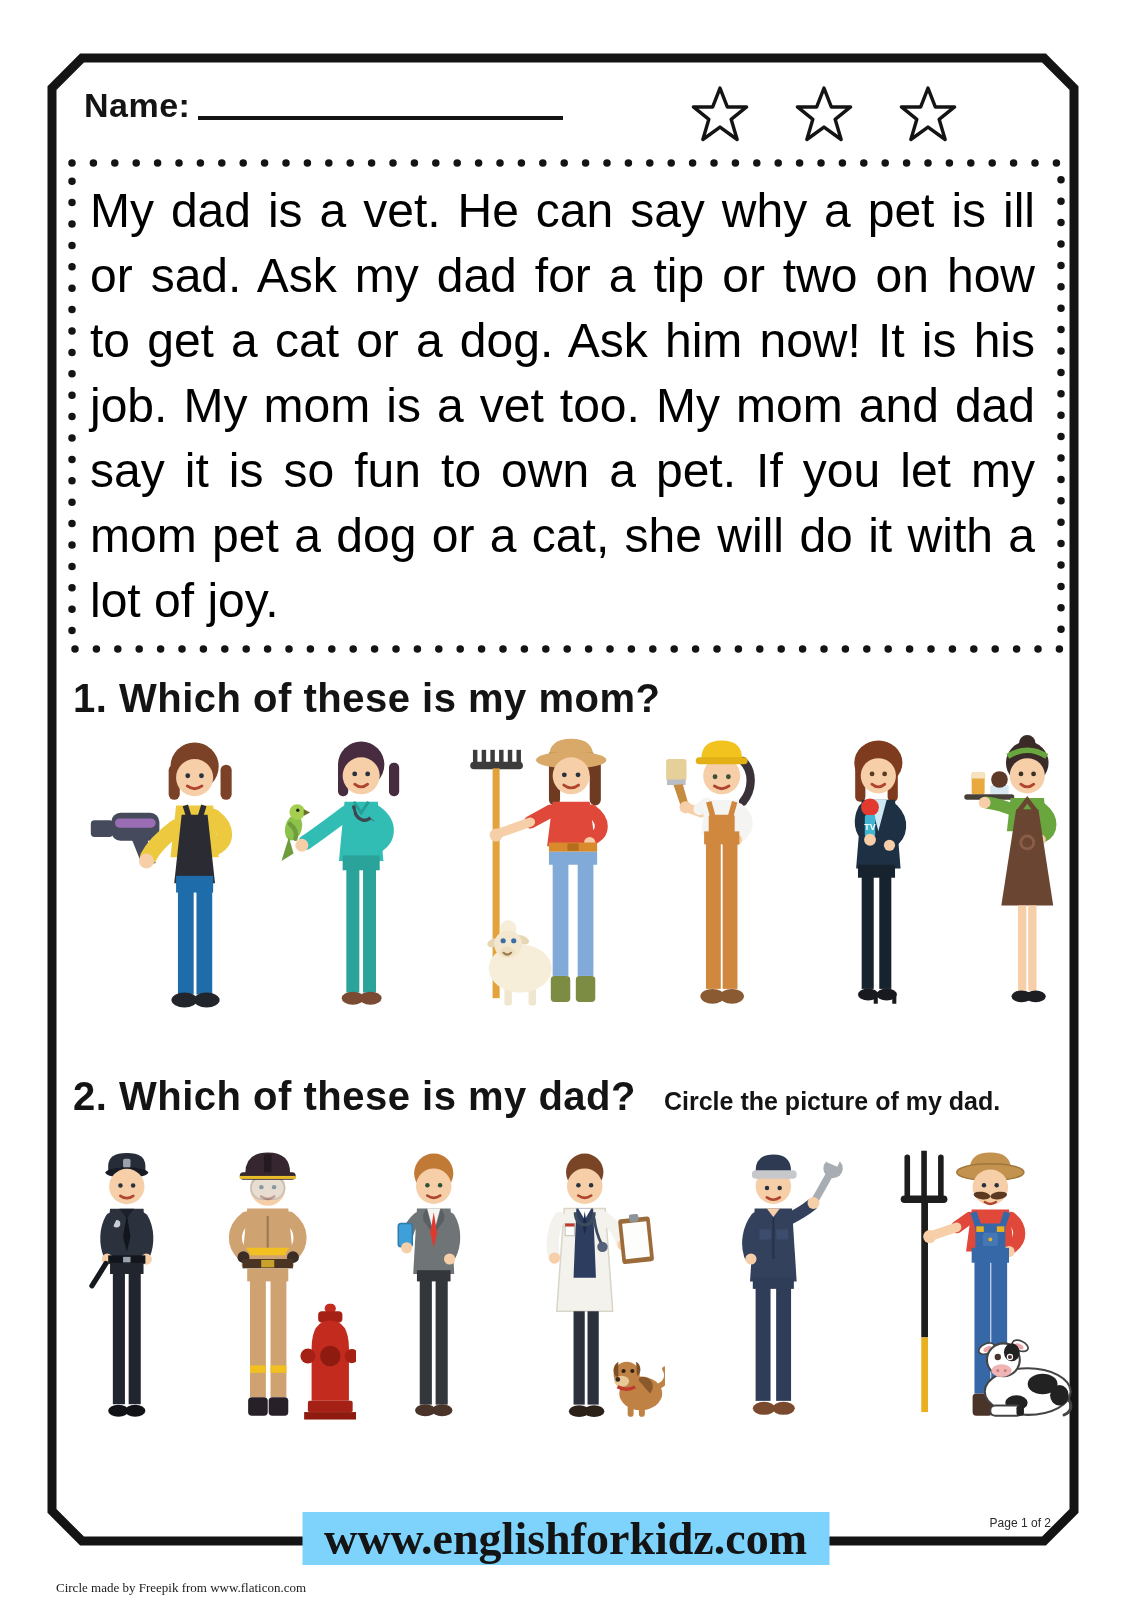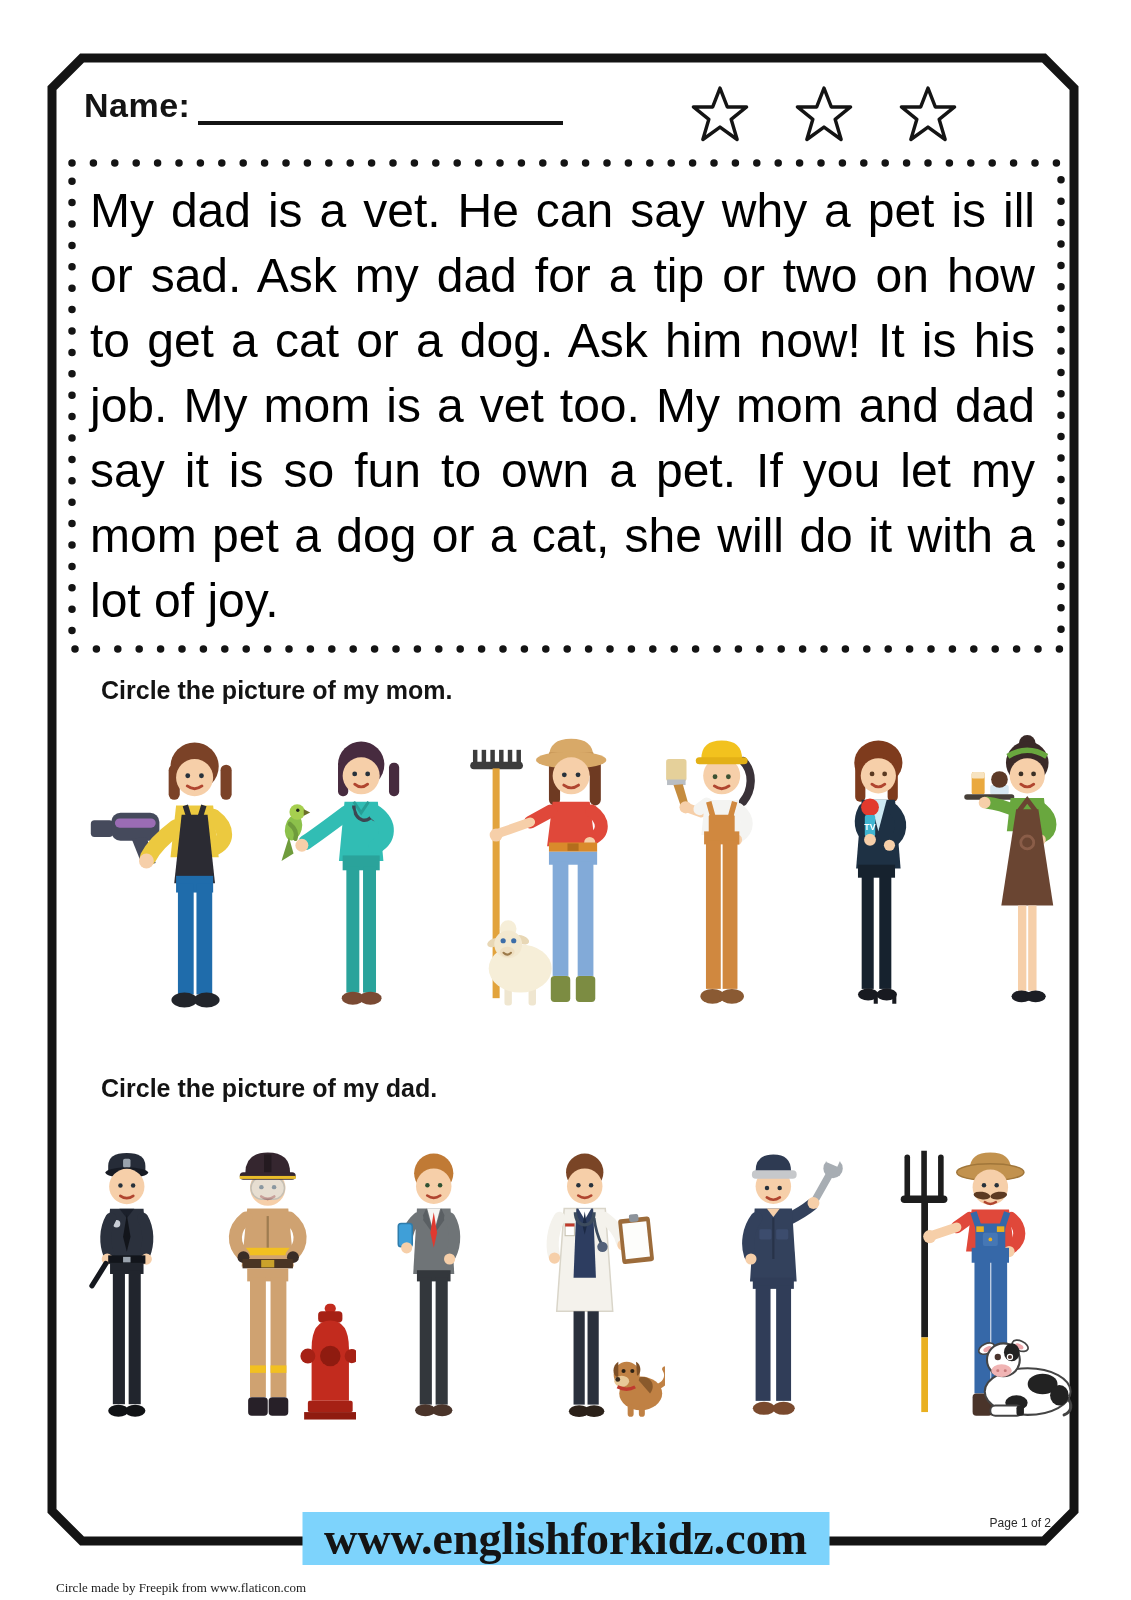--- a/index.html
+++ b/index.html
@@ -1,20 +1,20 @@
 <!DOCTYPE html>
 <html><head>
 <meta charset="utf-8">
 <style>
   html,body{margin:0;padding:0;background:#fff;}
   body{width:1131px;height:1600px;position:relative;overflow:hidden;
        font-family:"Liberation Sans", sans-serif;color:#141414;}
   svg{display:block}
   .bg-svg{position:absolute;left:0;top:0;z-index:1;pointer-events:none}
-  .name-row{position:absolute;left:84px;top:86px;z-index:2;display:flex;align-items:flex-end}
+  .name-row{position:absolute;left:84px;top:86px;z-index:2;display:flex;}
   .name-label{font-size:34px;font-weight:bold;letter-spacing:.5px}
   .name-line{display:inline-block;width:365px;border-bottom:4.5px solid #141414;height:30px;margin-left:8px}
   .stars{position:absolute;left:690px;top:84px;display:flex;gap:44px;z-index:2}
   .passage{position:absolute;left:90px;top:178px;width:945px;z-index:2;
            font-size:48px;line-height:65px;text-align:justify;color:#000000;letter-spacing:0}
   .qrow{position:absolute;left:73px;width:990px;display:flex;align-items:baseline;z-index:2}
   .q1{top:676px}.q2{top:1074px}
   .qtitle{font-size:40px;font-weight:bold;letter-spacing:.5px;white-space:nowrap}
   .qhint{font-size:25px;font-weight:bold;margin-left:28px;white-space:nowrap}
   .row{position:absolute;left:72px;width:1012px;z-index:2}
@@ -49,21 +49,21 @@
     <path d="M35 3 L43.5 25 L66 25 L48 39.5 L55 63 L35 48.5 L15 63 L22 39.5 L4 25 L26.5 25 Z" fill="#fff" stroke="#141414" stroke-width="4" stroke-linejoin="round"></path>
   </svg>
   <svg width="60" height="63" viewBox="0 0 70 70">
     <path d="M35 3 L43.5 25 L66 25 L48 39.5 L55 63 L35 48.5 L15 63 L22 39.5 L4 25 L26.5 25 Z" fill="#fff" stroke="#141414" stroke-width="4" stroke-linejoin="round"></path>
   </svg>
 </div>
 
 <div class="passage">My dad is a vet. He can say why a pet is ill or sad. Ask my dad for a tip or two on how to get a cat or a dog. Ask him now! It is his job. My mom is a vet too. My mom and dad say it is so fun to own a pet. If you let my mom pet a dog or a cat, she will do it with a lot of joy.</div>
 
 <div class="qrow q1">
-  <span class="qhint">Circle the picture of my mom.</span>
+  <span class="qtitle">1. Which of these is my mom?</span>
 </div>
 
 <div class="row row1">
 
   <svg class="fig" style="left:15px" width="180" height="278" viewBox="0 0 97 150">
     <g>
       <rect x="2" y="46" width="12" height="9" rx="2" fill="#454a5c"></rect>
       <rect x="13" y="42" width="26" height="15" rx="5" fill="#454a5c"></rect>
       <rect x="15" y="45" width="22" height="5" rx="2.5" fill="#9a6cb4"></rect>
       <path d="M24 56 L30 71 L37 69 L32 55 Z" fill="#454a5c"></path>
@@ -247,20 +247,21 @@
     <path d="M30 40 L42 40 L50 92 L22 92 Z" fill="#6a4532"></path>
     <circle cx="36" cy="58" r="3.5" fill="none" stroke="#8a5d48" stroke-width="1.5"></circle>
     <rect x="31" y="92" width="4.5" height="46" fill="#f6cfa9"></rect>
     <rect x="36.5" y="92" width="4.5" height="46" fill="#f6cfa9"></rect>
     <ellipse cx="33" cy="141" rx="5.5" ry="3.2" fill="#1c1e24"></ellipse>
     <ellipse cx="40.5" cy="141" rx="5.5" ry="3.2" fill="#1c1e24"></ellipse>
   </svg>
 </div>
 
 <div class="qrow q2">
+  <span class="qtitle">2. Which of these is my dad?</span>
   <span class="qhint">Circle the picture of my dad.</span>
 </div>
 
 <div class="row row2">
 
   <svg class="fig" style="left:12px" width="80" height="280" viewBox="0 0 43 150">
     <path d="M13 10 Q13 3 23 3 Q33 3 33 10 L33 13 L13 13 Z" fill="#262c38"></path>
     <rect x="21" y="6" width="4" height="5" rx="1" fill="#9aa3ad"></rect>
     <ellipse cx="23" cy="13.5" rx="11.5" ry="2.8" fill="#171b24"></ellipse>
     <circle cx="23" cy="21" r="9.5" fill="#f6cfa9"></circle>

